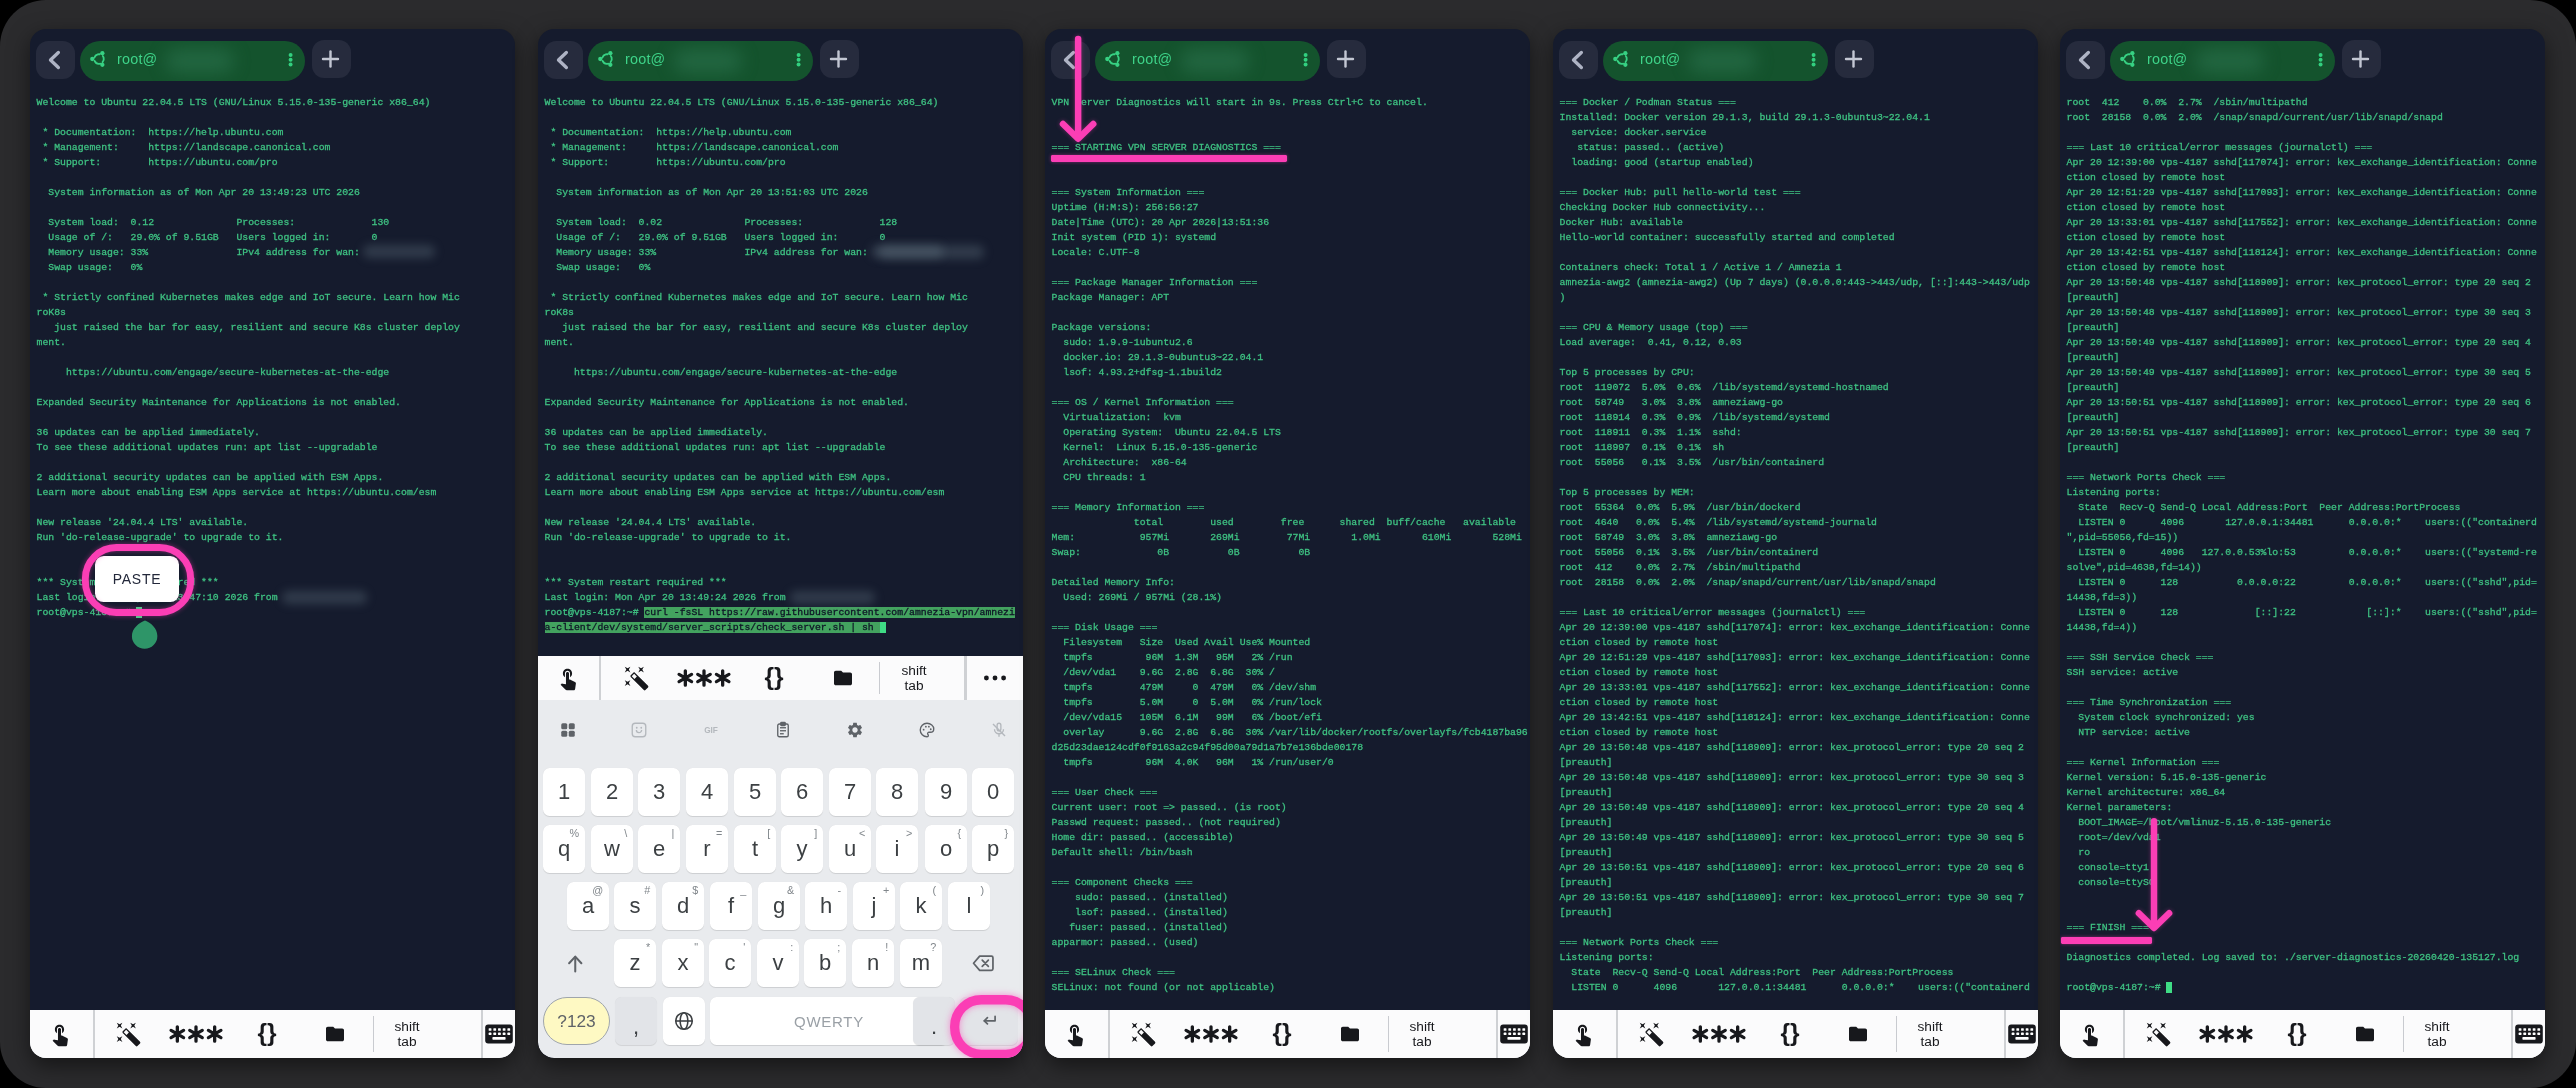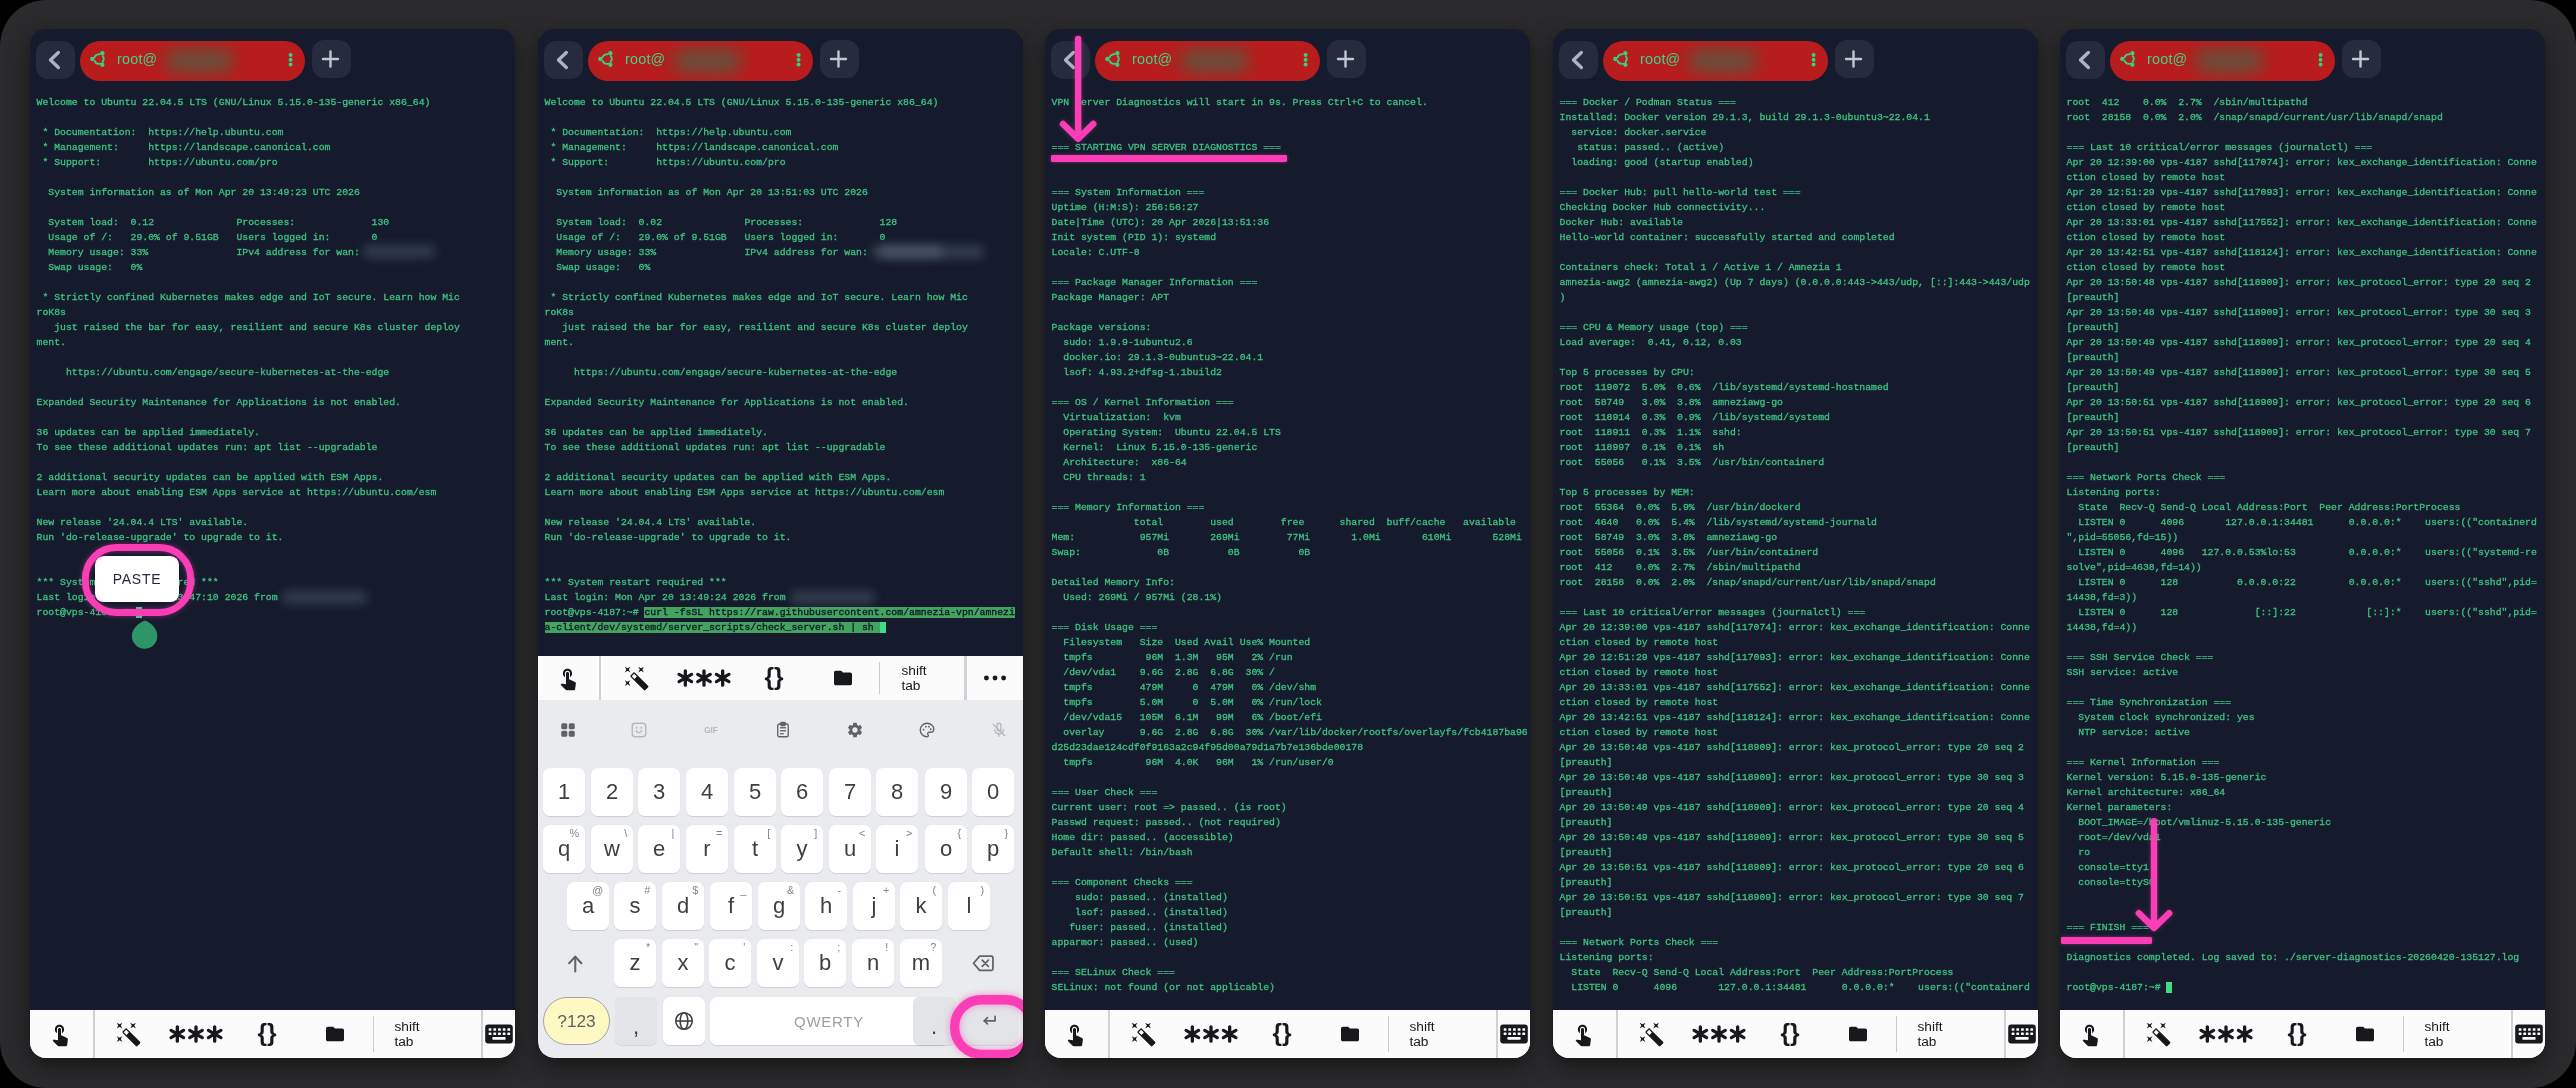--- a/index.html
+++ b/index.html
@@ -1,33 +1,33 @@
 <!DOCTYPE html>
 <html style="font-size:11.5px"><head><meta charset="utf-8"><style>
 *{margin:0;padding:0;box-sizing:border-box}
 html,body{width:2576px;height:1088px;background:#000;overflow:hidden}
 .frame{position:absolute;inset:0;background:#2b2b2d;border-radius:46px}
 .panel{position:absolute;top:29px;width:485px;height:1029px;background:#151b2d;border-radius:16px;box-shadow:0 7.2px 21.6px rgba(0,0,0,.5);overflow:hidden;font-family:"Liberation Sans",sans-serif}
 .btn{position:absolute;width:39px;height:38px;background:#262b3d;border-radius:12.2px}
-.pill{position:absolute;left:50px;top:11.5px;width:225px;height:40px;background:#b91c1c;border-radius:20px;overflow:hidden}
+.pill{position:absolute;left:50px;top:11.5px;width:225px;height:40px;background:#14532d;border-radius:20px;overflow:hidden}
 .pilltxt{position:absolute;left:37px;top:10px;font-size:14.4px;font-weight:500;color:#3ed389;letter-spacing:0.2px}
 .hostblur{position:absolute;left:85px;top:8px;width:69px;height:24.5px;background:#2c744f;border-radius:12.2px;filter:blur(8.6px);opacity:.6}
 .term{position:absolute;left:6.5px;top:66px;font-family:"Liberation Mono",monospace;font-size:9.8px;line-height:15px;color:#3ec182;white-space:pre;-webkit-text-stroke:0.3px #3ec182}
 .term .hl{background:#43a35f;color:#0e1526;-webkit-text-stroke:0.3px #0e1526}
 .term .cur{background:#3fdc85}
 .smudge{position:absolute;background:rgba(125,148,160,.27);border-radius:5.8px;filter:blur(5px)}
 .paste{position:absolute;left:65px;top:527px;width:84px;height:46px;background:#fff;border-radius:8.6px;color:#23283a;font-size:14px;font-weight:500;letter-spacing:0.7px;display:flex;align-items:center;justify-content:center}
 .pinkline{position:absolute;height:6.5px;background:#fb3eb5;border-radius:1.4px;box-shadow:0 0 3.6px rgba(250,62,181,.5)}
 .tbar{position:absolute;left:0;width:485px;background:#cfd1d4}
 .tcell{position:absolute;top:0;height:100%;background:#fbfbfc}
 .ticon{position:absolute;top:50%;transform:translate(-50%,-50%)}
 .ticon svg{display:block}
 .braces{position:absolute;top:50%;transform:translate(-50%,-54%);font-size:24.5px;font-weight:700;color:#17181c;font-family:"Liberation Sans",sans-serif}
 .tsep{position:absolute;top:5.8px;bottom:5.8px;width:1.4px;background:#c9cbd0}
-.shifttab{position:absolute;top:50%;transform:translate(-50%,-50%);font-size:13.7px;line-height:15px;color:#17181c;}
+.shifttab{position:absolute;top:50%;transform:translate(-50%,-50%);font-size:13.7px;line-height:15px;color:#17181c;text-align:center}
 .kb{position:absolute;left:0;top:671px;width:485px;height:358px;background:#e9ebee;border-radius:0 0 16px 16px}
 .gstrip{position:absolute;left:0;top:0;width:485px;height:53px}
 .kk{position:absolute;border-radius:6.5px;display:flex;align-items:center;justify-content:center}
 .kk.w{background:#fff;box-shadow:0 0.7px 0.7px rgba(0,0,0,.12)}
 .kk.g{background:#e2e4e8;box-shadow:0 0.7px 0.7px rgba(0,0,0,.10)}
 .kk.f{background:transparent}
 .kk.stadium{background:#fef9c3;border:1.1px solid #9fa5ab;border-radius:24px}
 .kl{font-size:22px;color:#3c4043}
 .kk.stadium .kl{font-size:17.3px;color:#5f6368}
 .kk.space .kl{font-size:15px;color:#9aa0a6;letter-spacing:0.7px}

